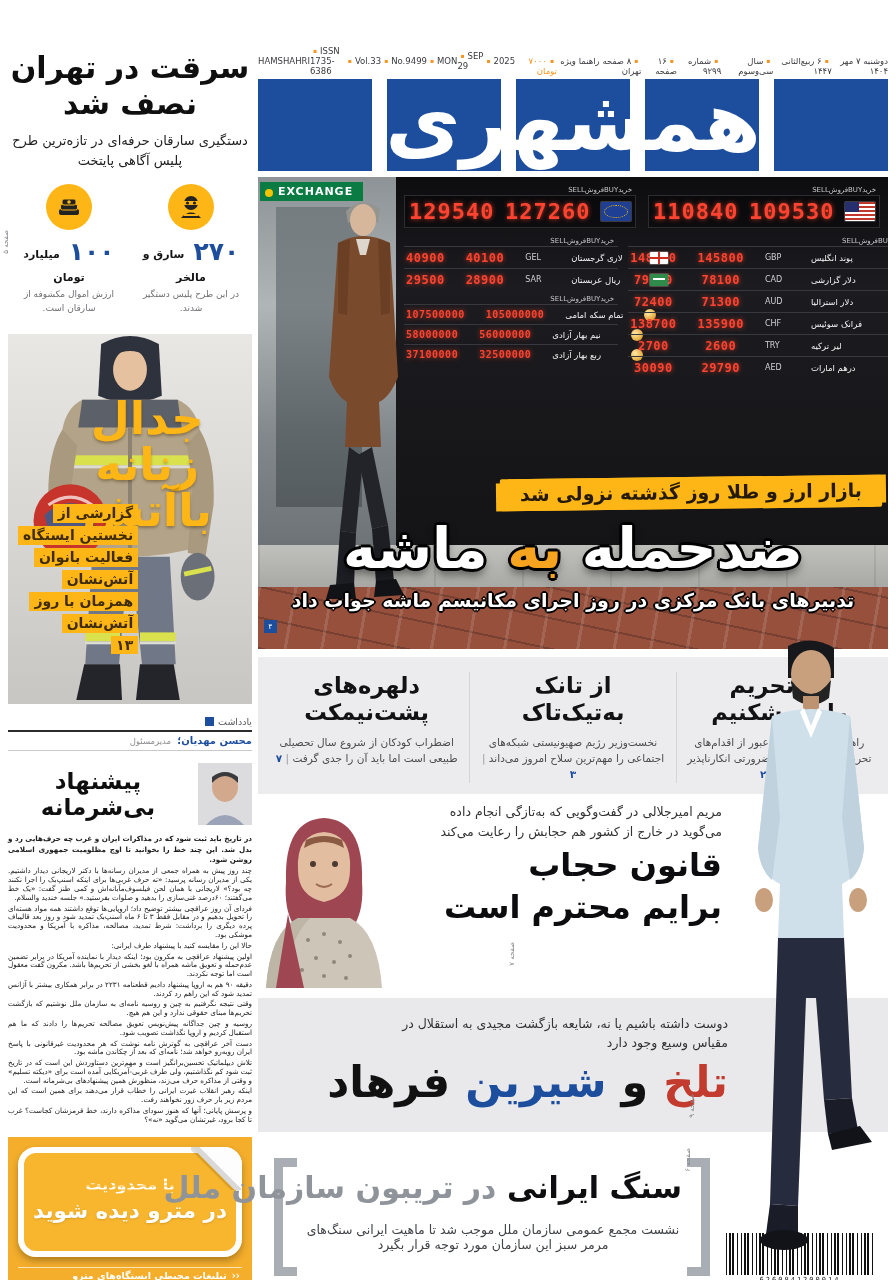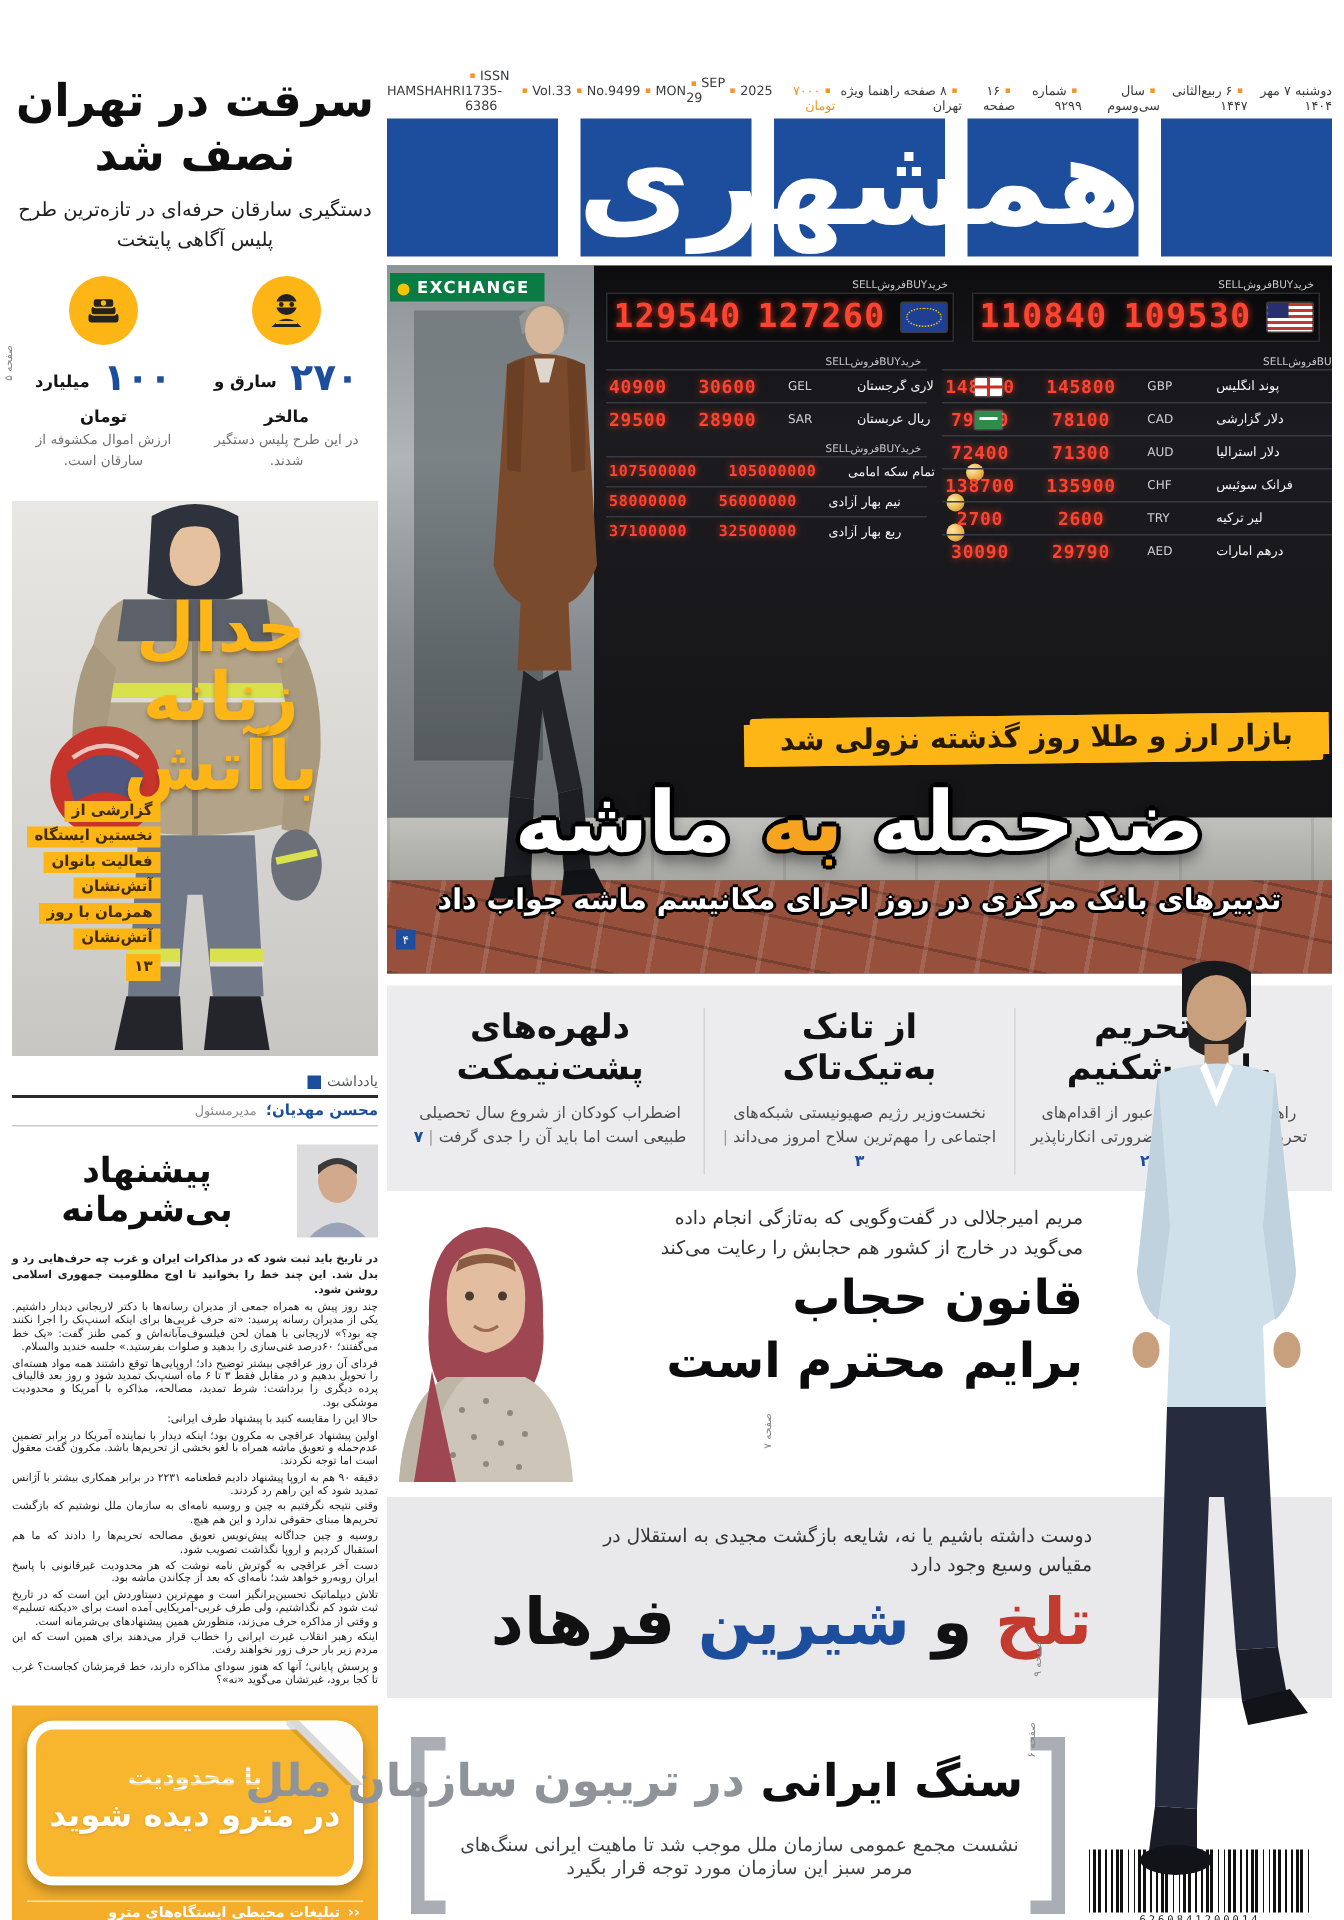--- a/index.html
+++ b/index.html
@@ -108,21 +108,21 @@
   .sval{direction:rtl}
   .sval .num{font-size:25px;color:#1d4e9e;font-weight:bold;vertical-align:-2px}
   .sval .lbl{font-size:11px;font-weight:bold;color:#141416;margin-right:4px}
   .sdesc{font-size:9px;color:#6f6f74;margin-top:3px;line-height:1.55}
   .p5{position:absolute;left:-6px;top:46px}
   .ff{position:relative;height:370px;margin-top:18px;background:linear-gradient(180deg,#e9e7e4,#d3d1cd 70%,#c8c6c2)}
   .ff svg{position:absolute;left:0;top:0}
   .ff-title{position:absolute;right:40px;top:62px;text-align:center;direction:rtl}
   .ff-title div{font-size:45px;font-weight:bold;color:#fdb615;line-height:1.02;text-shadow:0 2px 3px rgba(70,45,0,.4)}
   .ff-list{position:absolute;left:10px;bottom:50px;direction:rtl;text-align:right}
-  .ff-list div{width:max-content;background:#fdb615;color:#3f2c05;font-weight:bold;font-size:10px;padding:1px 5px 2px;margin-top:3px}
+  .ff-list div{width:max-content;background:#fdb615;color:#3f2c05;font-weight:bold;font-size:14px;padding:1px 5px 2px;margin-top:3px}
   .ff-page{width:18px;height:15px;background:#fdb615;color:#4a3a10;font-weight:bold;font-size:9px;display:flex;align-items:center;justify-content:center;margin-top:8px}
   .note-label{display:flex;direction:rtl;align-items:center;gap:4px;font-size:9.5px;color:#55565a;padding:4px 0 3px;margin-top:8px}
   .bsq{width:9px;height:9px;background:#1d4e9e}
   .thick{border-top:2px solid #2b2b2d}
   .byline{direction:rtl;font-size:10px;padding:3px 0 4px;border-bottom:1px solid #c9c9cc}
   .by-name{color:#1d4e9e;font-weight:bold}
   .by-role{color:#8a8a8e;font-size:8.5px;margin-right:3px}
   .note-head{display:flex;direction:rtl;gap:10px;align-items:center;margin-top:12px}
   .auth-photo{width:54px;height:62px;background:#e0e0e2;flex:none;overflow:hidden}
   .note-title{flex:1;text-align:center;font-size:23px;font-weight:bold;color:#0f0f10;margin:0}
@@ -346,21 +346,21 @@
         <div class="bcols">
           <div class="bcol-l">
             <div class="bhead">
               <span>SELL</span>
               <span>فروش</span>
               <span>BUY</span>
               <span>خرید</span>
             </div>
             <div class="brow">
               <span class="led">40900</span>
-              <span class="led">30600</span>
+              <span class="led">40100</span>
               <span class="bcode">GEL</span>
               <span class="bname">لاری گرجستان</span>
               <span class="flag f-ge"></span>
             </div>
             <div class="brow">
               <span class="led">29500</span>
               <span class="led">28900</span>
               <span class="bcode">SAR</span>
               <span class="bname">ریال عربستان</span>
               <span class="flag f-sa"></span>

